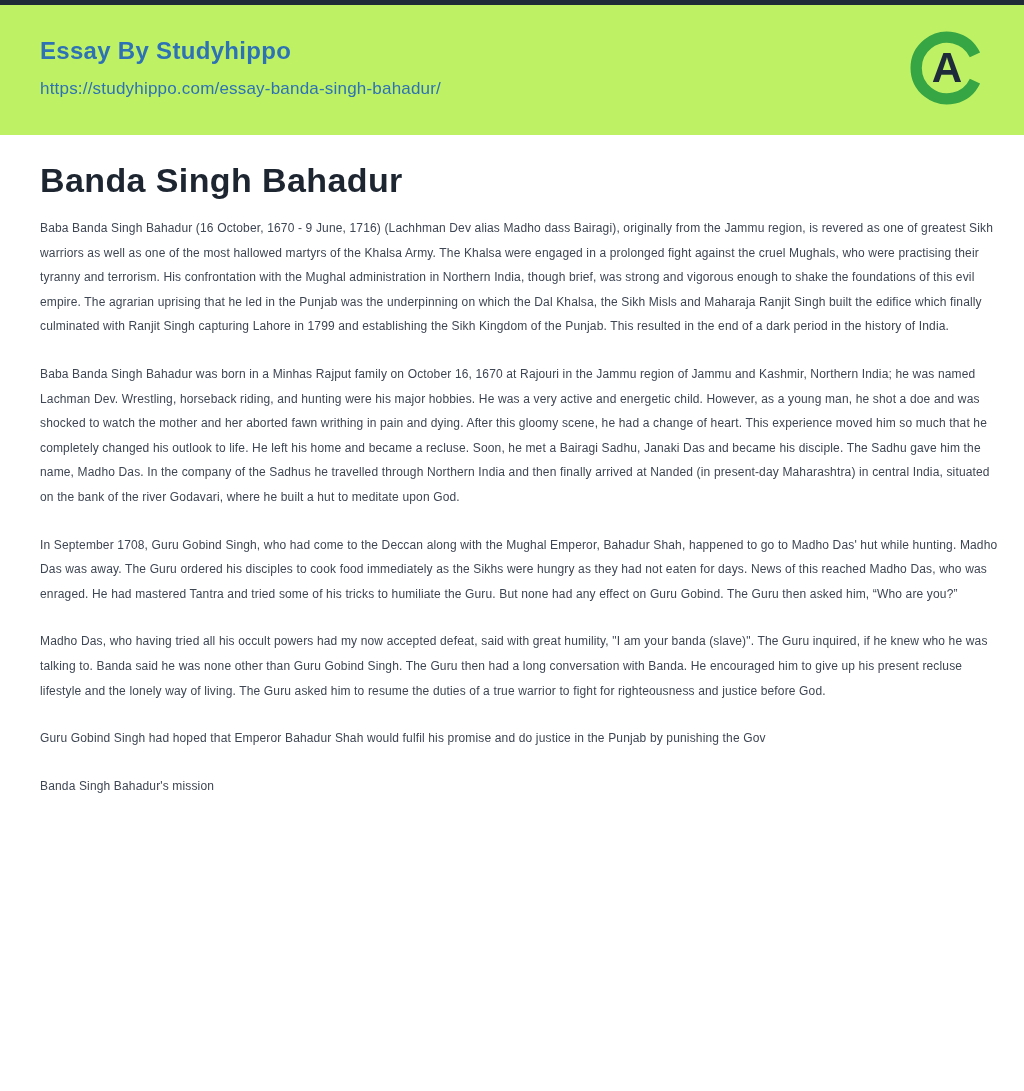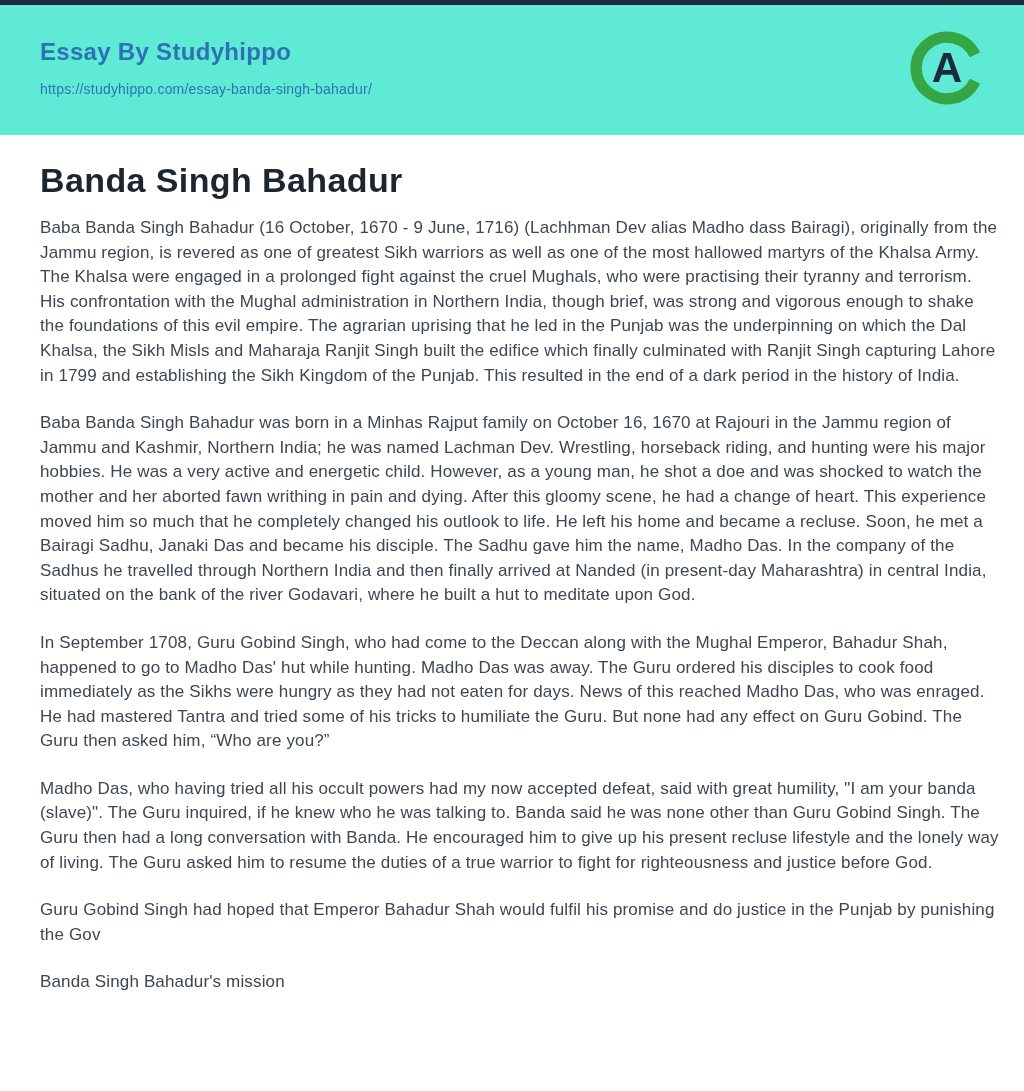--- a/index.html
+++ b/index.html
@@ -9,37 +9,37 @@
     height: 1091px;
     overflow: hidden;
     background: #ffffff;
     font-family: "Liberation Sans", sans-serif;
   }
   .top-bar {
     height: 5px;
     background: #202b38;
   }
   .page-header {
-    background: #5eead4;
+    background: #bef264;
     padding: 26px 40px 30px 40px;
     display: flex;
     justify-content: space-between;
     align-items: center;
   }
   .header-text { }
   .site-title {
     margin: 0 0 14px 0;
     font-size: 24px;
     font-weight: 700;
     letter-spacing: 0.3px;
     color: #2e72b6;
   }
   .essay-url {
     display: inline-block;
-    font-size: 14px;
+    font-size: 17px;
     color: #2e72b6;
     text-decoration: none;
     letter-spacing: 0.2px;
   }
   .logo {
     width: 74px;
     height: 74px;
     flex: 0 0 auto;
     position: relative;
   }
@@ -49,21 +49,21 @@
   }
   .essay-title {
     margin: 10px 0 16px 0;
     font-size: 34px;
     font-weight: 700;
     letter-spacing: 0.4px;
     color: #1d2531;
   }
   .essay-body p {
     margin: 0 0 23px 0;
-    font-size: 17px;
+    font-size: 12px;
     line-height: 24.6px;
     letter-spacing: 0.15px;
     color: #3e4653;
   }
 </style>
 </head>
 <body>
 
 <div class="top-bar"></div>
 

